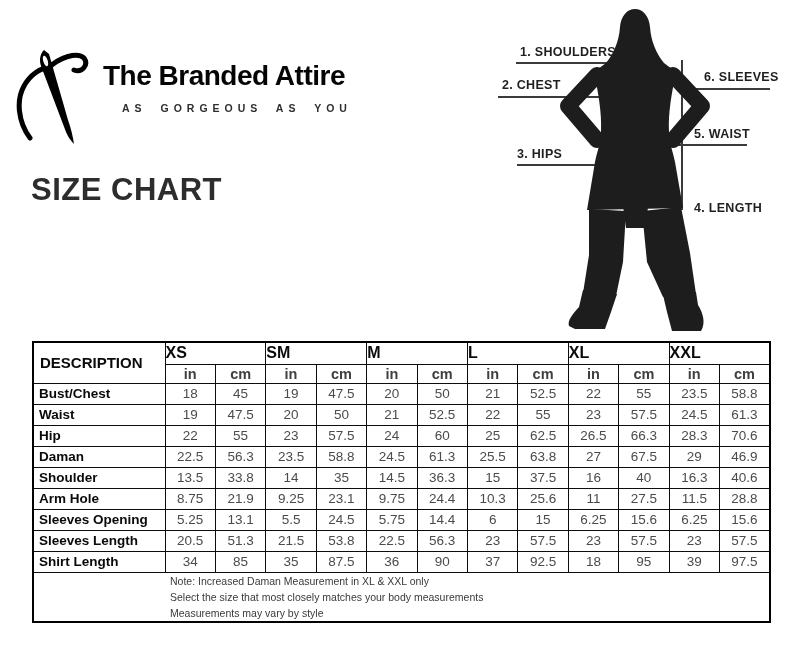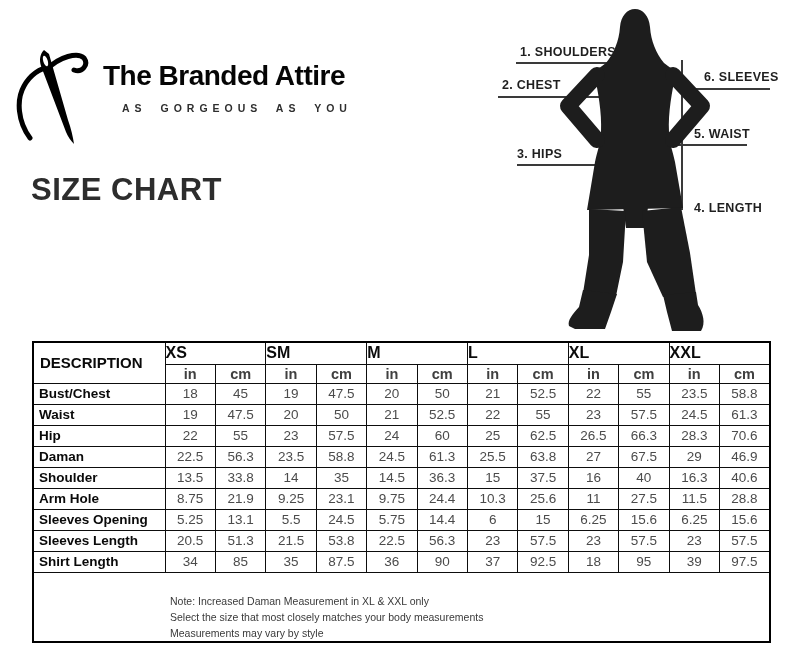--- a/index.html
+++ b/index.html
@@ -39,21 +39,21 @@
                 border-collapse:collapse; table-layout:fixed;
                 border:2px solid #000; }
   .size-table th, .size-table td { border:1px solid #0d0d0d; }
   .desc-h { width:132px; text-align:left; padding-left:6px; font-size:15px; color:#0a0a0a; }
   .size-h { height:22px; font-size:16px; font-weight:bold; text-align:left; color:#0a0a0a; }
   .unit-h { height:19px; font-size:14.5px; font-weight:bold; text-align:center; color:#404040; }
   .size-table tbody tr { height:21px; }
   .row-label { text-align:left; padding-left:5px; font-size:13.5px; font-weight:bold; color:#0a0a0a; }
   .size-table td { text-align:center; font-size:13.5px; color:#4b4b4b; font-weight:normal; }
   .notes-cell { height:48px; text-align:left !important; vertical-align:top;
-                padding:20px 0 0 136px; }
+                padding:0 0 0 136px; }
   .notes-cell div { font-size:10.5px; line-height:16px; color:#3a3a3a; }
 </style>
 </head>
 <body>
 
 <div id="canvas">
 
   <svg class="logo-svg" viewBox="0 0 78 108">
     <g stroke="#000" stroke-width="5" stroke-linecap="round" fill="none">
       <path d="M14,98 C2,82 0,60 8,46 C14,35 24,28 34,27"></path>

